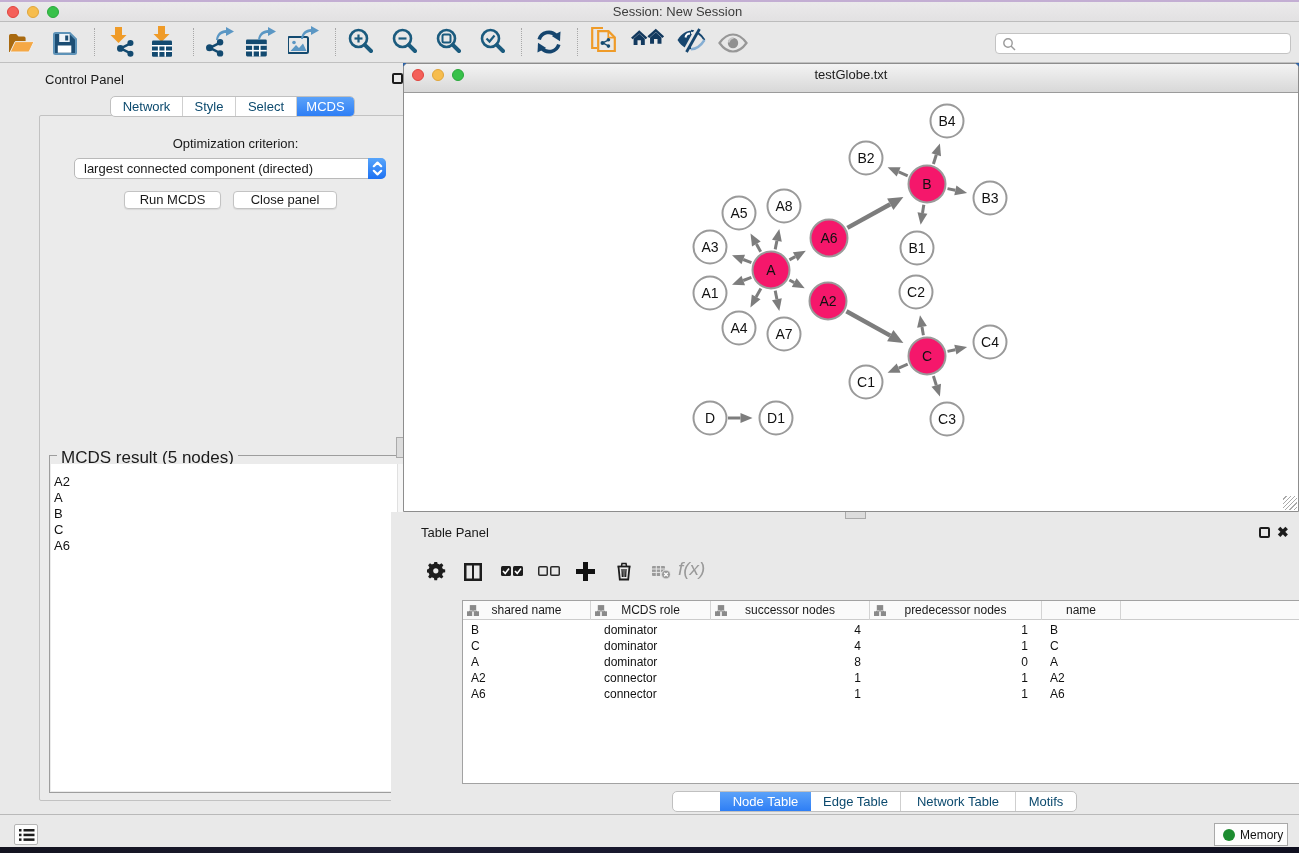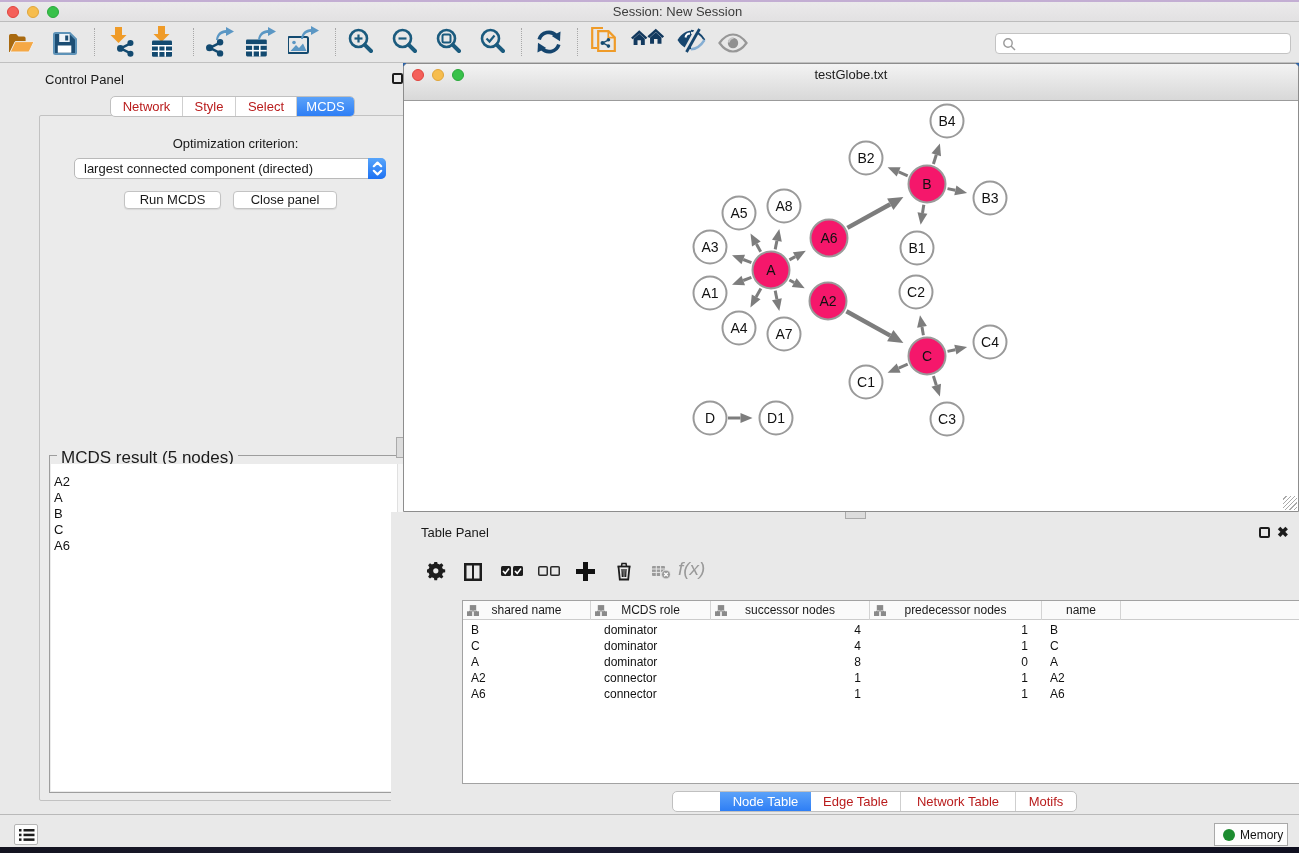--- a/index.html
+++ b/index.html
@@ -28,21 +28,21 @@
 
 #cp { position:absolute; left:16px; top:63px; width:391px; height:751px; background:#e9e9e9;margin-left:16px; }
 #cp-title { position:absolute; left:13px; top:9px; font-size:13px; color:#1a1a1a; }
 .float-btn { position:absolute; width:11px; height:11px; border:2px solid #1c1c1c; border-radius:2px; }
 .x-btn { position:absolute; font-size:14px; font-weight:bold; color:#1c1c1c; line-height:11px; }
 #cp-pane { position:absolute; left:7px; top:52px; width:377px; height:686px;
   background:#ebebeb; border:1px solid #c2c2c2; border-radius:2px; }
 
 .seg { position:absolute; display:flex; background:#fff; border:1px solid #c0c0c0;
   border-radius:5px; overflow:hidden; }
-.seg div { font-size:13px; color:#b91c1c; text-align:center; line-height:19px;
+.seg div { font-size:13px; color:#0c4a6e; text-align:center; line-height:19px;
   border-right:1px solid #cfcfcf; }
 .seg div:last-child { border-right:none; }
 .seg div.sel { background:linear-gradient(#5ba2f9,#2e7ef5); color:#fff; border-right:none; }
 
 #optlabel { position:absolute; left:8px; top:73px; width:391px; text-align:center;
   font-size:13px; color:#1a1a1a; }
 #dropdown { position:absolute; left:42px; top:95px; width:312px; height:21px;
   background:#fff; border:1px solid #b9b9b9; border-radius:5px; font-size:13px;
   color:#1a1a1a; line-height:19px; padding-left:9px; }
 #dd-btn { position:absolute; right:-1px; top:-1px; width:18px; height:21px;
@@ -56,21 +56,21 @@
 #legend { position:absolute; left:7px; top:-8px; background:#ebebeb; padding:0 4px;
   font-size:17px; color:#1a1a1a; }
 #mlist { position:absolute; left:1px; top:8px; width:360px; height:327px; background:#fff;
   font-size:13px; color:#111; }
 #mlist div { padding-left:3px; height:16px; line-height:16px; }
 #mlist div#mscroll { position:absolute; right:0px; top:0px; width:14px; height:327px; padding:0; margin:0;
   background:#f6f6f6; border-left:1px solid #e0e0e0; }
 
 #netwin { position:absolute; left:403px; top:63px; width:896px; height:449px;
   border:1px solid #8d8d8d; border-radius:5px 5px 0 0; background:#fff; }
-#nw-title { position:absolute; left:0; top:0; width:894px; height:37px;
+#nw-title { position:absolute; left:0; top:0; width:894px; height:29px;
   background:linear-gradient(#f3f3f3,#d8d8d8); border-bottom:1px solid #9b9b9b;
   border-radius:4px 4px 0 0;text-decoration:underline; }
 #nw-title .t1 { left:8px;  background:#f4605a; border:0.5px solid #e0443e; top:5px;}
 #nw-title .t2 { left:28px; background:#f6bd4e; border:0.5px solid #e0a53a; top:5px;}
 #nw-title .t3 { left:48px; background:#38c14a; border:0.5px solid #2aa83c; top:5px;}
 #nw-text { position:absolute; top:3px; width:894px; text-align:center; font-size:13px; color:#1c1c1c; }
 #grip { position:absolute; right:1px; bottom:1px; width:14px; height:14px;
   background:repeating-linear-gradient(135deg, transparent 0 2px, #aaa 2px 3px); }
 
 #tp { position:absolute; left:391px; top:512px; width:908px; height:302px; background:#e9e9e9; }

